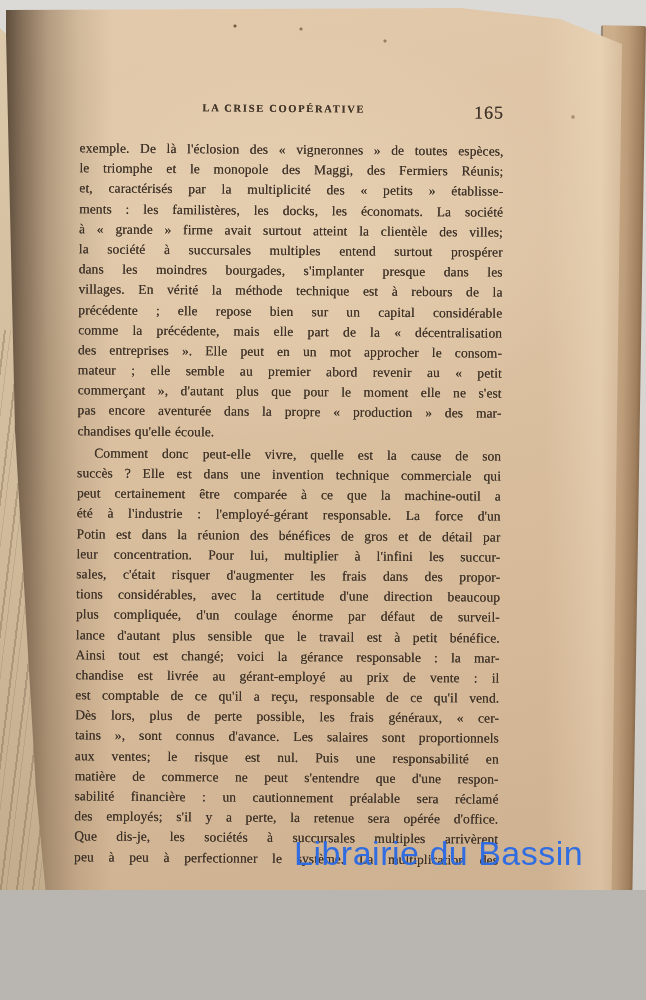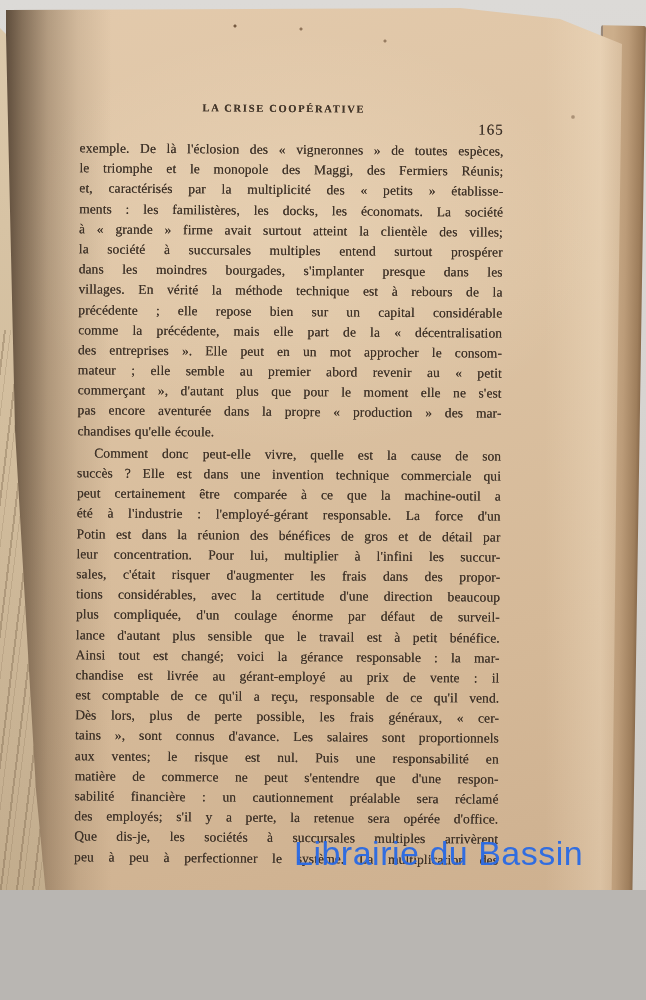--- a/index.html
+++ b/index.html
@@ -63,23 +63,22 @@
     transform:rotate(.45deg);transform-origin:50% 0;
     color:#3e3228;
   }
   .header-row{position:relative;height:15px;}
   .running-title{
     text-align:center;font-size:10.5px;font-weight:bold;letter-spacing:1.7px;
     color:#43362a;transform:translateX(-8px);
     text-shadow:0 0 .4px rgba(67,54,42,.8);
   }
   .page-number{
-    position:absolute;right:0;top:-2px;font-size:15px;letter-spacing:1px;color:#3e3228;
+    position:absolute;right:0;top:-2px;font-size:18px;letter-spacing:1px;color:#3e3228;
     text-shadow:0 0 .4px rgba(62,50,40,.8);
-    margin-top:19px;
   }
   .text-block{margin-top:22px;}
   .paragraph + .paragraph{margin-top:2px;}
   .line{
     font-size:13.5px;line-height:20.2px;height:20.2px;overflow:hidden;
     text-align:justify;word-spacing:.6px;letter-spacing:.1px;
     text-shadow:0 0 .45px rgba(62,50,40,.85);
   }
   .line::after{content:"";display:inline-block;width:100%;height:0;vertical-align:top;}
   .line.short::after{display:none;}

